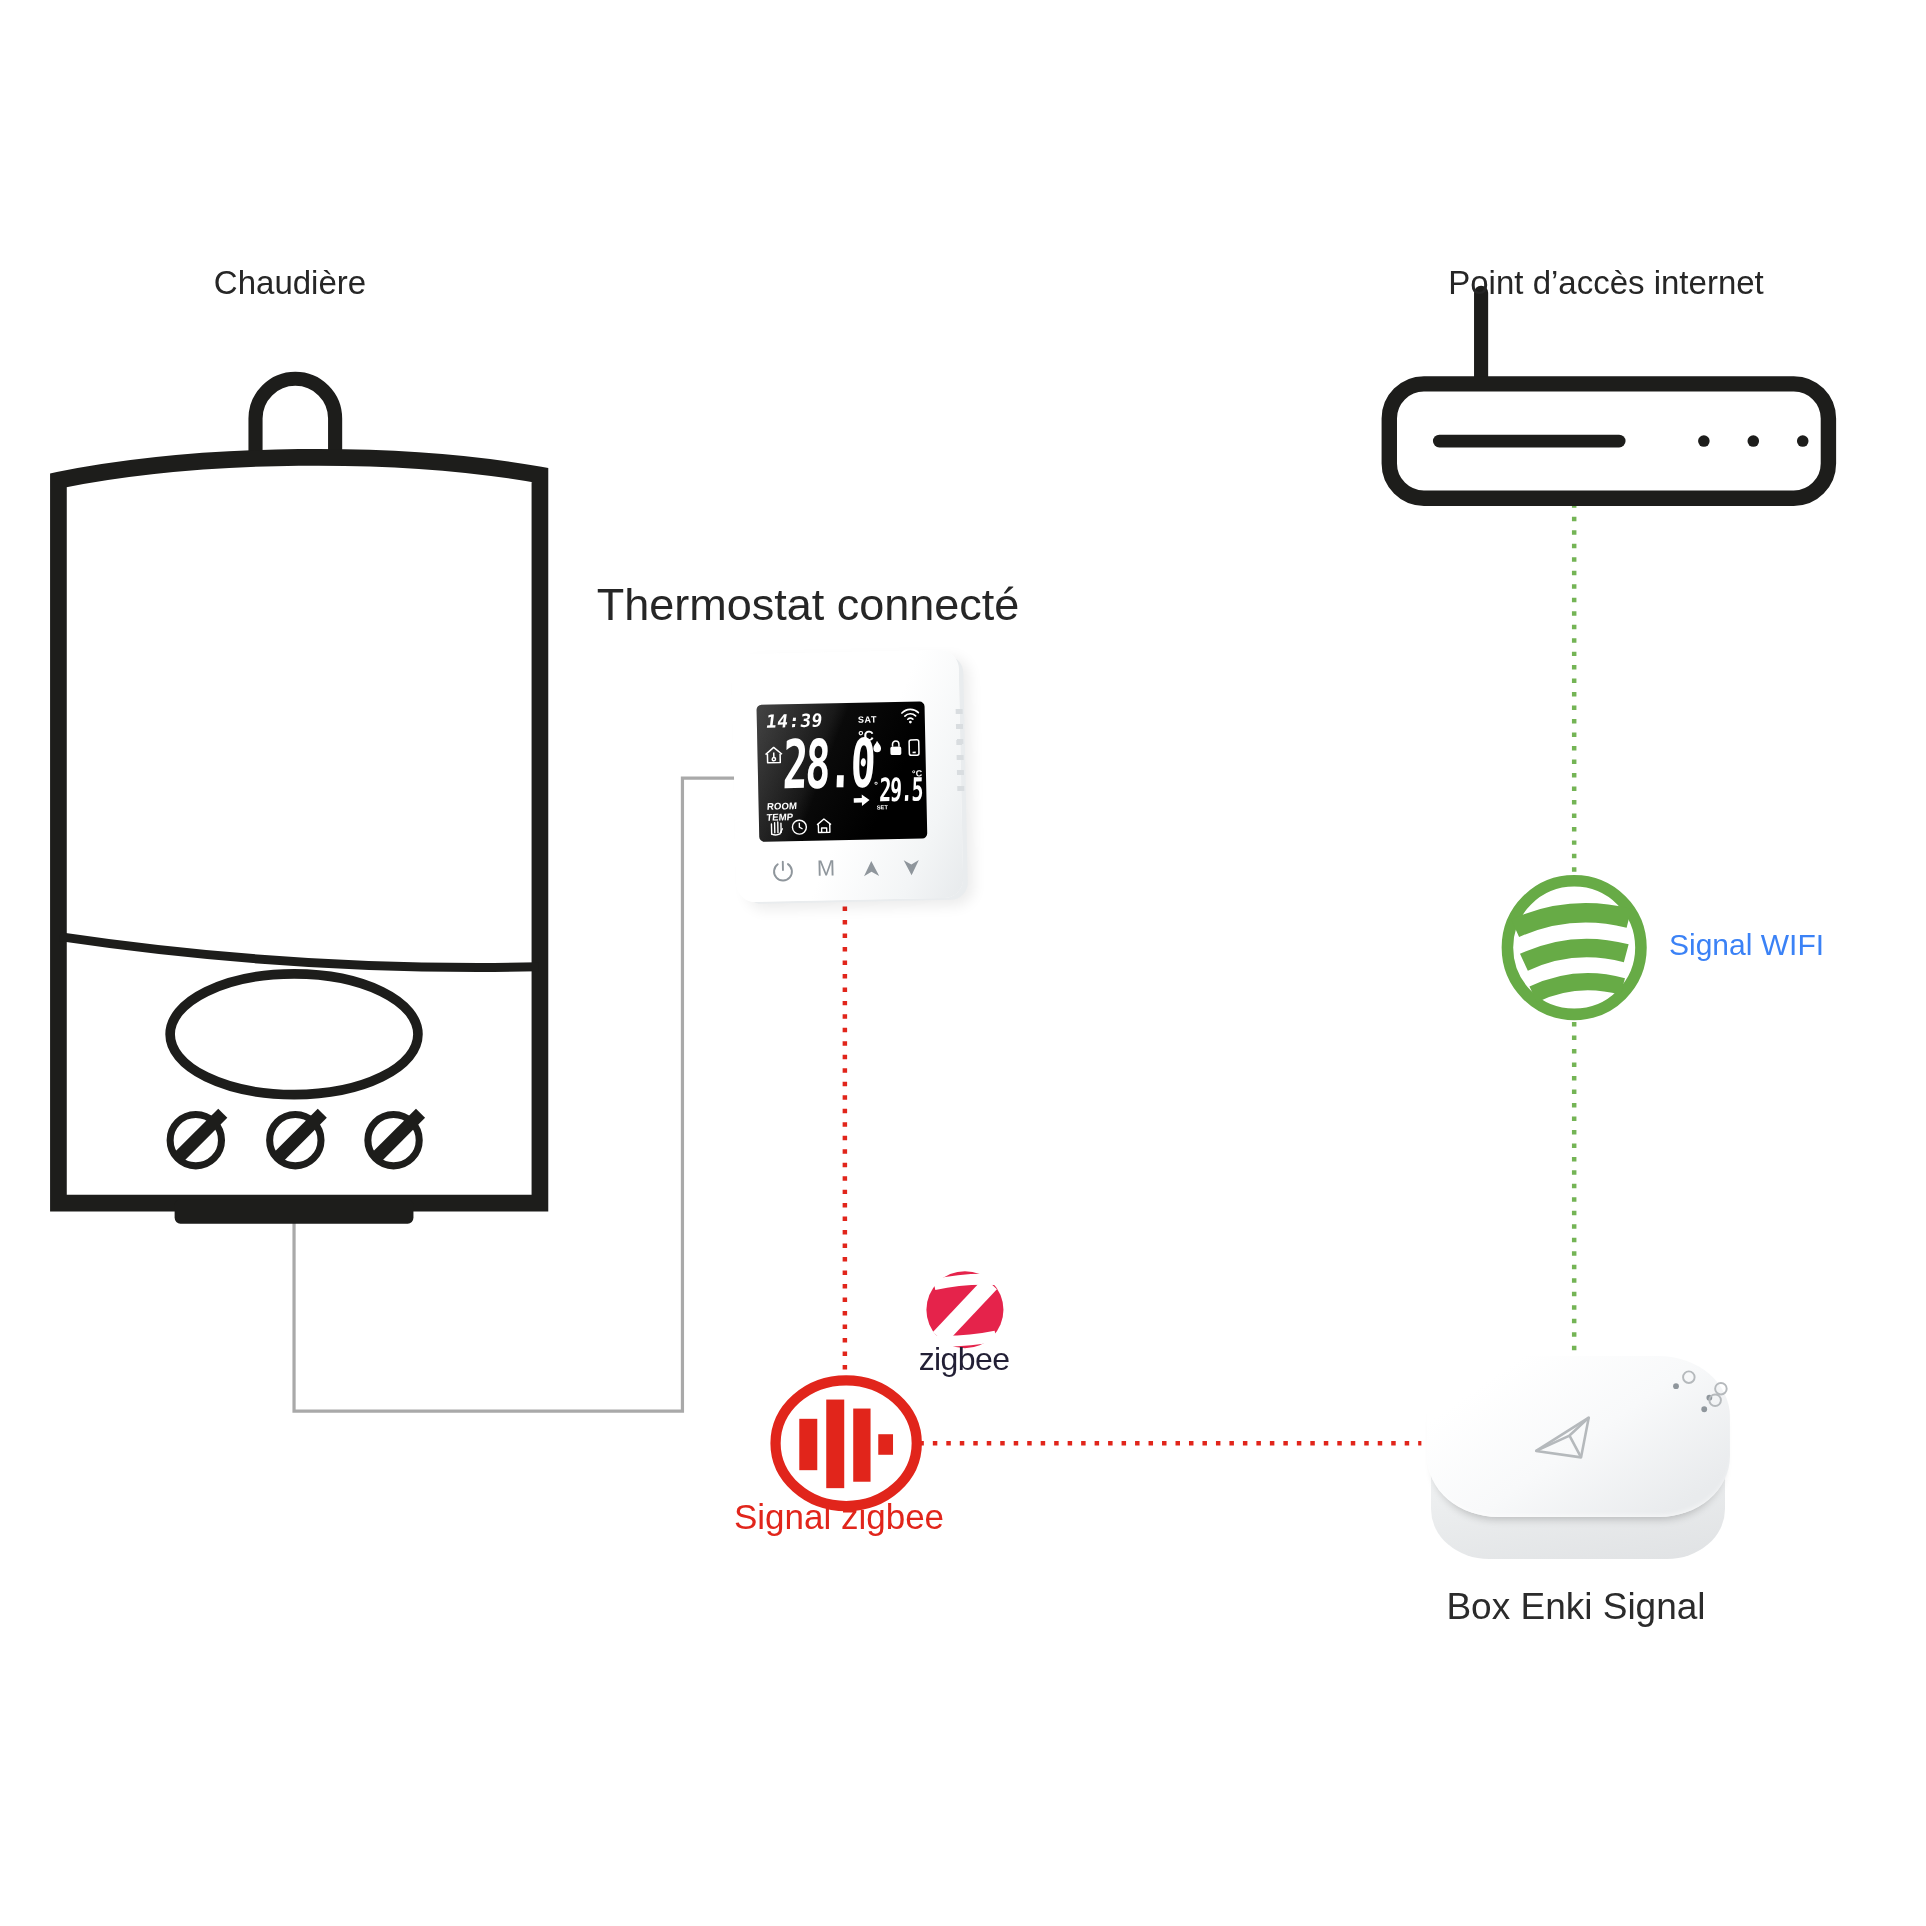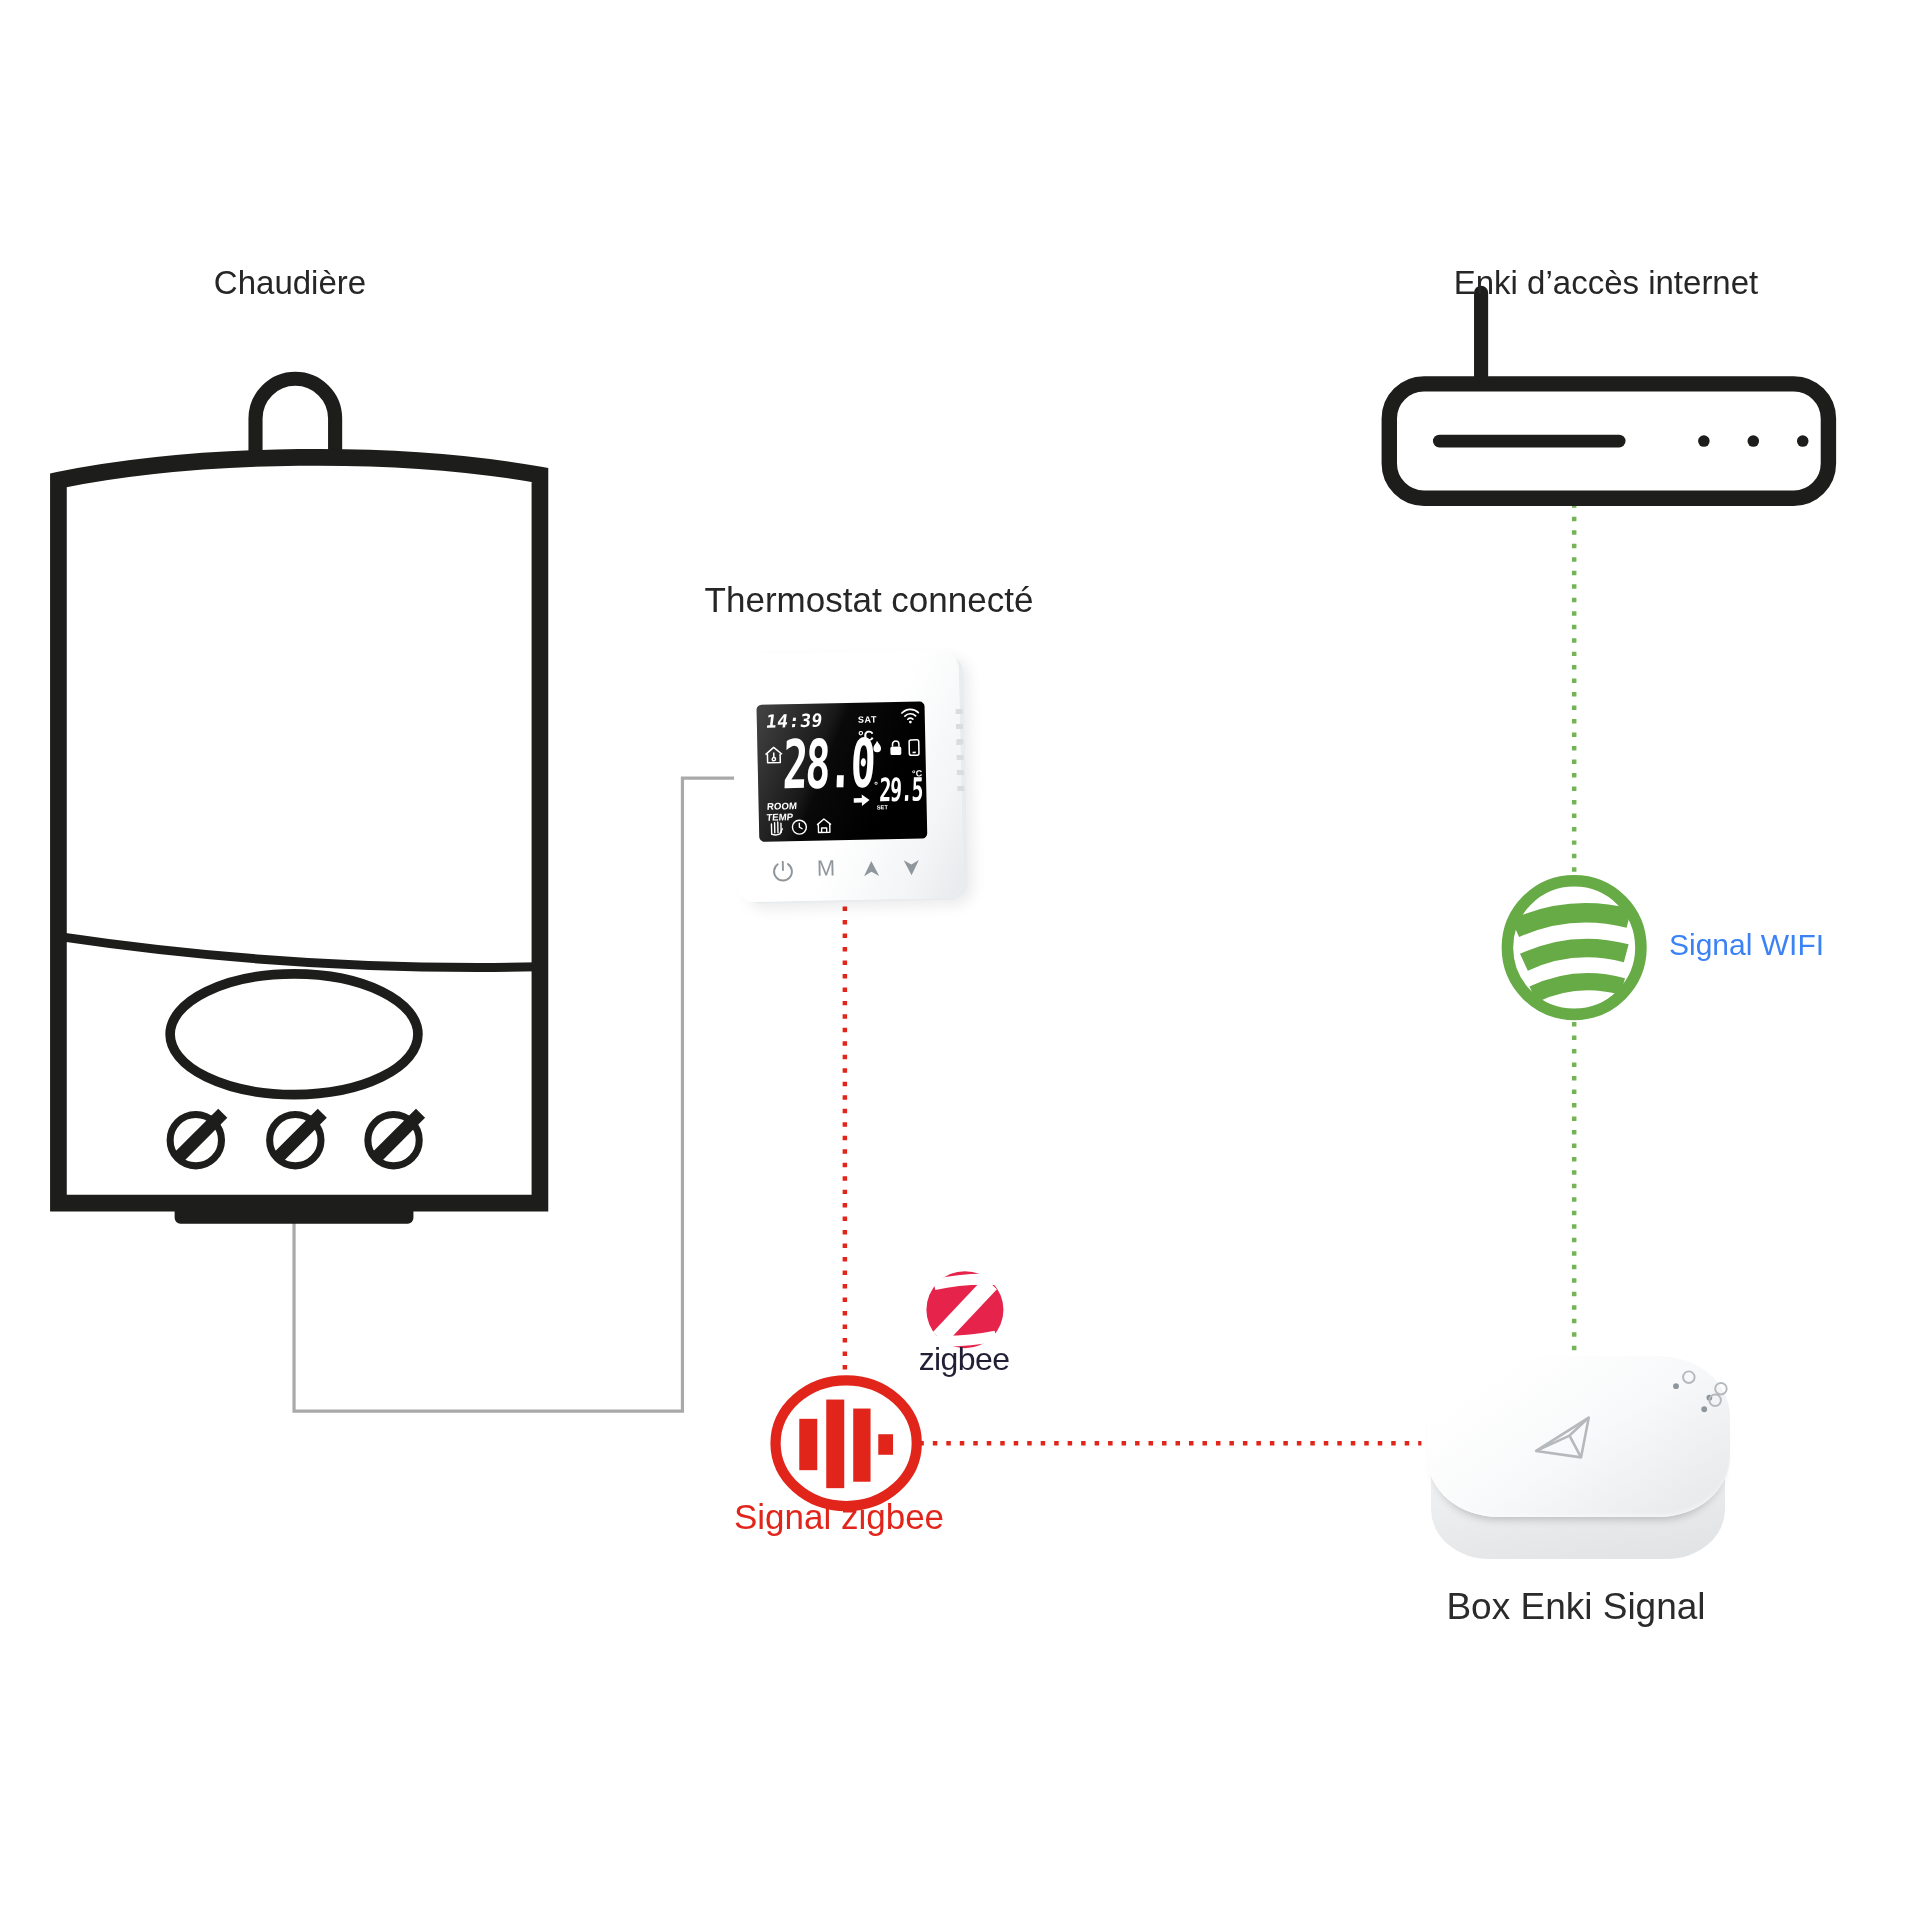--- a/index.html
+++ b/index.html
@@ -3,21 +3,21 @@
 <meta charset="utf-8">
 <style>
   html,body{margin:0;padding:0;background:#ffffff;}
   body{width:1926px;height:1926px;font-family:"Liberation Sans",sans-serif;}
   .canvas{position:relative;width:1926px;height:1926px;overflow:hidden;background:#fff;border-radius:6px;}
   svg.layer{position:absolute;left:0;top:0;z-index:1;}
   .label{position:absolute;z-index:3;color:#262626;white-space:nowrap;line-height:1;}
   .centered{transform:translateX(-50%);}
   .lbl-boiler{left:290px;top:266px;font-size:33px;}
   .lbl-router{left:1606px;top:266px;font-size:33px;}
-  .lbl-thermostat{left:869px;top:582px;font-size:35px;}
+  .lbl-thermostat{left:808px;top:582px;font-size:45px;}
   .lbl-wifi{left:1669px;top:930px;font-size:30px;color:#3b82f6;}
   .lbl-radio{left:839px;top:1499px;font-size:35px;color:#e1251b;}
   .lbl-zigbee{left:964px;top:1343px;font-size:32px;font-weight:400;color:#221f35;letter-spacing:-0.6px;}
   .lbl-box{left:1576px;top:1588px;font-size:37px;color:#2b2b2b;}
 
   
   .thermostat{position:absolute;left:734px;top:652px;width:227px;height:248px;z-index:2;
       transform:rotate(-1.2deg);}
   .thermo-body{position:absolute;inset:0;border-radius:19px;
       background:linear-gradient(115deg,#ffffff 55%,#f3f5f6 82%,#e7eaec);
@@ -132,21 +132,21 @@
       <circle cx="1503" cy="2040" r="60" fill="#e5234b"></circle>
       <g stroke="#ffffff" fill="none">
         <path d="M 1455 2001 Q 1508 1989 1566 1994" stroke-width="17"></path>
         <line x1="1543" y1="1999" x2="1463" y2="2084" stroke-width="27"></line>
         <path d="M 1440 2088 Q 1498 2092 1551 2081" stroke-width="17"></path>
       </g>
     </g>
   </svg>
 
   <div class="label centered lbl-boiler">Chaudière</div>
-  <div class="label centered lbl-router">Enki d’accès internet</div>
+  <div class="label centered lbl-router">Point d’accès internet</div>
   <div class="label centered lbl-thermostat">Thermostat connecté</div>
   <div class="label lbl-wifi">Signal WIFI</div>
   <div class="label centered lbl-radio">Signal zigbee</div>
   <div class="label centered lbl-zigbee">zigbee</div>
   <div class="label centered lbl-box">Box Enki Signal</div>
 
   <div class="thermostat">
     <div class="thermo-body"></div>
     <div class="thermo-vents"></div>
 

